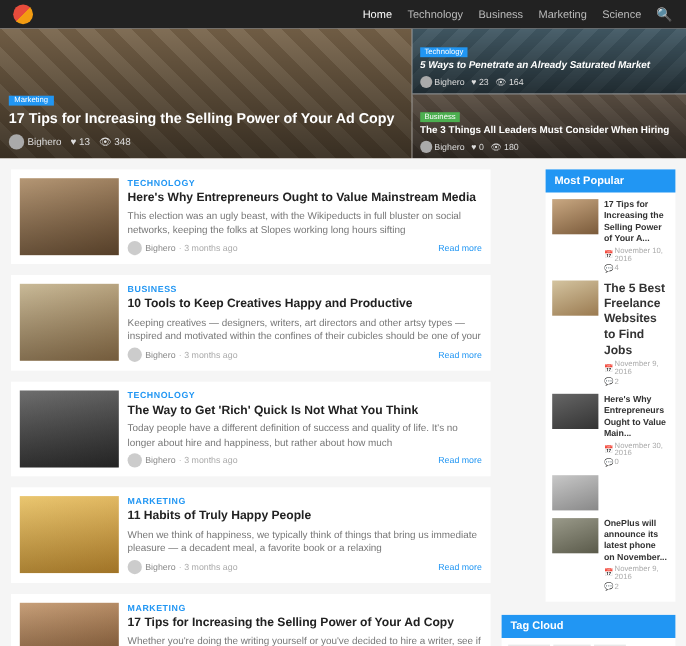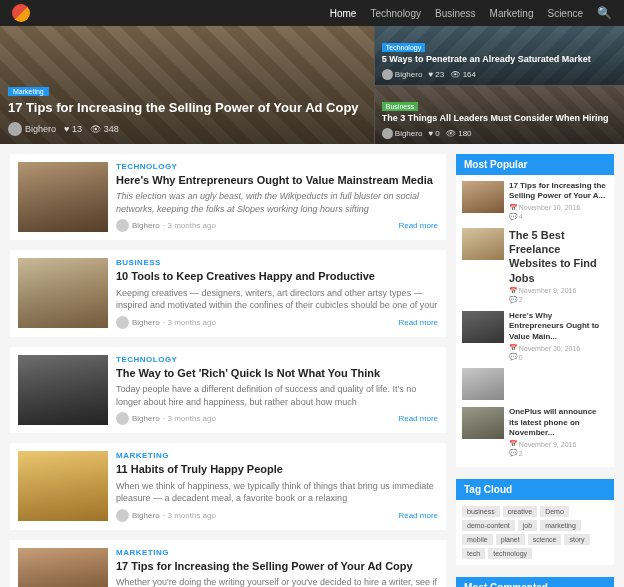--- a/index.html
+++ b/index.html
@@ -34,21 +34,21 @@
         <span style="color:#ddd;font-size:9px;">♥ <span>13</span></span>
         <span style="color:#ddd;font-size:9px;">👁 <span>348</span></span>
       </div>
     </div>
   </div>
 
   <div style="flex:1;display:flex;flex-direction:column;border-left:1px solid #555;">
     <div style="flex:1;position:relative;overflow:hidden;background:linear-gradient(rgba(0,0,0,0.3),rgba(0,0,0,0.65)),repeating-linear-gradient(135deg,#5a7a8a 0px,#5a7a8a 10px,#6b8b9b 10px,#6b8b9b 20px);border-bottom:1px solid #555;">
       <div style="position:absolute;bottom:0;left:0;right:0;padding:5px 7px;">
         <div style="background:#2196F3;color:#fff;font-size:7px;padding:1px 4px;margin-bottom:2px;display:inline-block;">Technology</div>
-        <div style="color:#fff;font-size:9px;font-weight:bold;line-height:1.3;margin-bottom:3px;">5 Ways to Penetrate an Already Saturated Market</div>
+        <div style="color:#fff;font-size:9px;font-weight:bold;line-height:1.3;margin-bottom:3px;font-style:italic;">5 Ways to Penetrate an Already Saturated Market</div>
         <div style="display:flex;gap:6px;align-items:center;">
           <div style="display:flex;align-items:center;gap:2px;">
             <div style="width:11px;height:11px;border-radius:50%;background:#aaa;"></div>
             <span style="color:#ddd;font-size:8px;">Bighero</span>
           </div>
           <span style="color:#ddd;font-size:8px;">♥ <span>23</span></span>
           <span style="color:#ddd;font-size:8px;">👁 <span>164</span></span>
         </div>
       </div>
     </div>
@@ -73,21 +73,21 @@
 
   <div style="flex:1;">
 
     <div style="display:flex;gap:8px;margin-bottom:10px;background:#fff;padding:8px;">
       <div style="width:90px;height:70px;flex-shrink:0;background:linear-gradient(160deg,#c9a882,#7a5a3a);overflow:hidden;position:relative;">
         <div style="position:absolute;inset:0;background:linear-gradient(180deg,rgba(0,0,0,0.1),rgba(0,0,0,0.3));"></div>
       </div>
       <div style="flex:1;">
         <div style="font-size:8px;color:#2196F3;font-weight:bold;text-transform:uppercase;letter-spacing:0.5px;margin-bottom:2px;">Technology</div>
         <div style="font-size:11px;font-weight:bold;color:#222;margin-bottom:3px;line-height:1.3;cursor:pointer;">Here's Why Entrepreneurs Ought to Value Mainstream Media</div>
-        <div style="font-size:9px;color:#777;line-height:1.4;margin-bottom:4px;font-style:italic;">This election was an ugly beast, with the Wikipeducts in full bluster on social networks, keeping the folks at Slopes working long hours sifting</div>
+        <div style="font-size:9px;color:#777;line-height:1.4;margin-bottom:4px;">This election was an ugly beast, with the Wikipeducts in full bluster on social networks, keeping the folks at Slopes working long hours sifting</div>
         <div style="display:flex;align-items:center;justify-content:space-between;">
           <div style="display:flex;align-items:center;gap:3px;">
             <div style="width:13px;height:13px;border-radius:50%;background:#ccc;"></div>
             <span style="font-size:8px;color:#888;">Bighero</span>
             <span style="font-size:8px;color:#aaa;">· <span>3 months ago</span></span>
           </div>
           <a style="font-size:8px;color:#2196F3;text-decoration:none;cursor:pointer;">Read more</a>
         </div>
       </div>
     </div>
@@ -158,21 +158,21 @@
         <div style="font-size:11px;font-weight:bold;color:#222;margin-bottom:3px;line-height:1.3;cursor:pointer;">17 Tips for Increasing the Selling Power of Your Ad Copy</div>
         <div style="font-size:9px;color:#777;line-height:1.4;margin-bottom:4px;">Whether you're doing the writing yourself or you've decided to hire a writer, see if you can glean some valuable insights from the following</div>
 
       </div>
     </div>
 
   </div>
 
   <div style="width:158px;flex-shrink:0;">
 
-    <div style="margin-bottom:12px;background:#fff;">
+    <div style="margin-bottom:12px;background:#fff;margin-left:40px;">
       <div style="background:#2196F3;color:#fff;font-size:10px;font-weight:bold;padding:5px 8px;">Most Popular</div>
       <div style="padding:6px;">
 
         <div style="display:flex;gap:5px;margin-bottom:7px;align-items:flex-start;">
           <div style="width:42px;height:32px;flex-shrink:0;background:linear-gradient(160deg,#c9a882,#7a5a3a);"></div>
           <div style="flex:1;">
             <div style="font-size:8px;color:#333;font-weight:bold;line-height:1.3;margin-bottom:2px;cursor:pointer;">17 Tips for Increasing the Selling Power of Your A...</div>
             <div style="font-size:7px;color:#aaa;display:flex;align-items:center;gap:1px;margin-bottom:1px;">📅 <span>November 10, 2016</span></div>
             <div style="font-size:7px;color:#aaa;display:flex;align-items:center;gap:1px;">💬 <span>4</span></div>
           </div>

